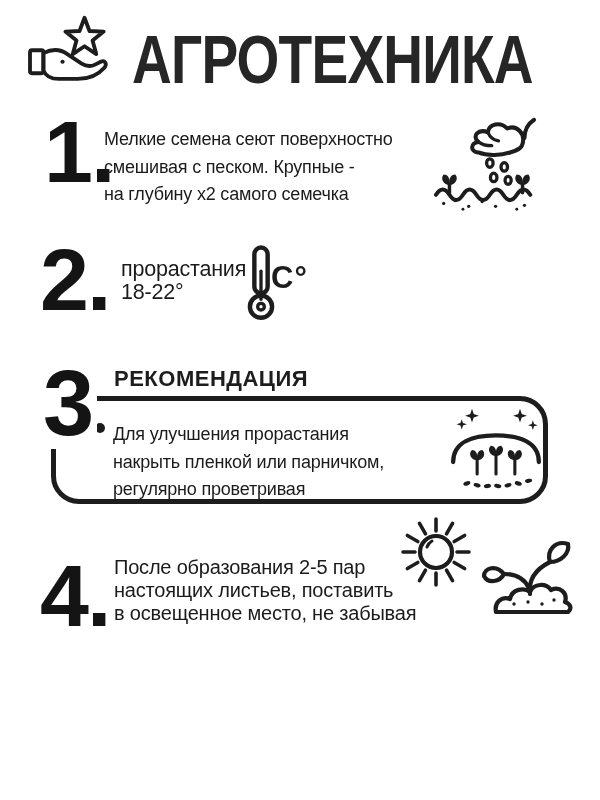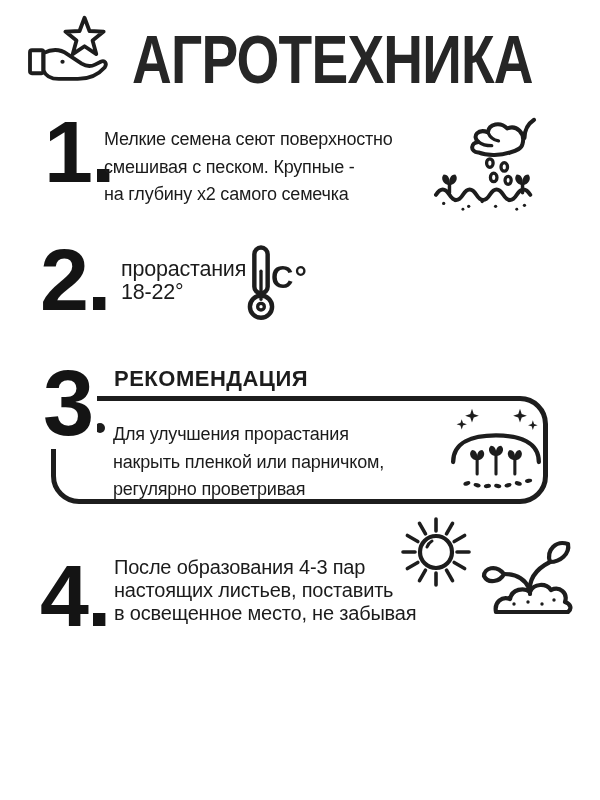--- a/index.html
+++ b/index.html
@@ -166,21 +166,21 @@
       <ellipse cx="46" cy="90" rx="4.2" ry="2.4" transform="rotate(-8 46 90)"></ellipse>
       <ellipse cx="58" cy="90" rx="4.2" ry="2.4" transform="rotate(12 58 90)"></ellipse>
       <ellipse cx="70" cy="89" rx="4.2" ry="2.4" transform="rotate(-14 70 89)"></ellipse>
       <ellipse cx="82" cy="87" rx="4.2" ry="2.4" transform="rotate(16 82 87)"></ellipse>
       <ellipse cx="94" cy="84" rx="4.2" ry="2.4" transform="rotate(-12 94 84)"></ellipse>
     </g>
   </svg>
 
   <div class="abs num num-4">4.</div>
   <div class="abs txt txt-4">
-    <span>После образования 4-3 пар</span>
+    <span>После образования 2-5 пар</span>
     <span>настоящих листьев, поставить</span>
     <span>в освещенное место, не забывая</span>
   </div>
   <svg class="abs icon-sun" width="190" height="110" viewBox="0 0 190 110">
     <g>
       <circle class="st" stroke-width="4.2" cx="48" cy="40" r="16"></circle>
       <path class="st" stroke-width="3" d="M39,35 A11,11 0 0 1 44,29"></path>
       <g class="st" stroke-width="3.6">
         <line x1="69" y1="40" x2="81" y2="40"></line>
         <line x1="66.2" y1="29.5" x2="76.6" y2="23.5"></line>

